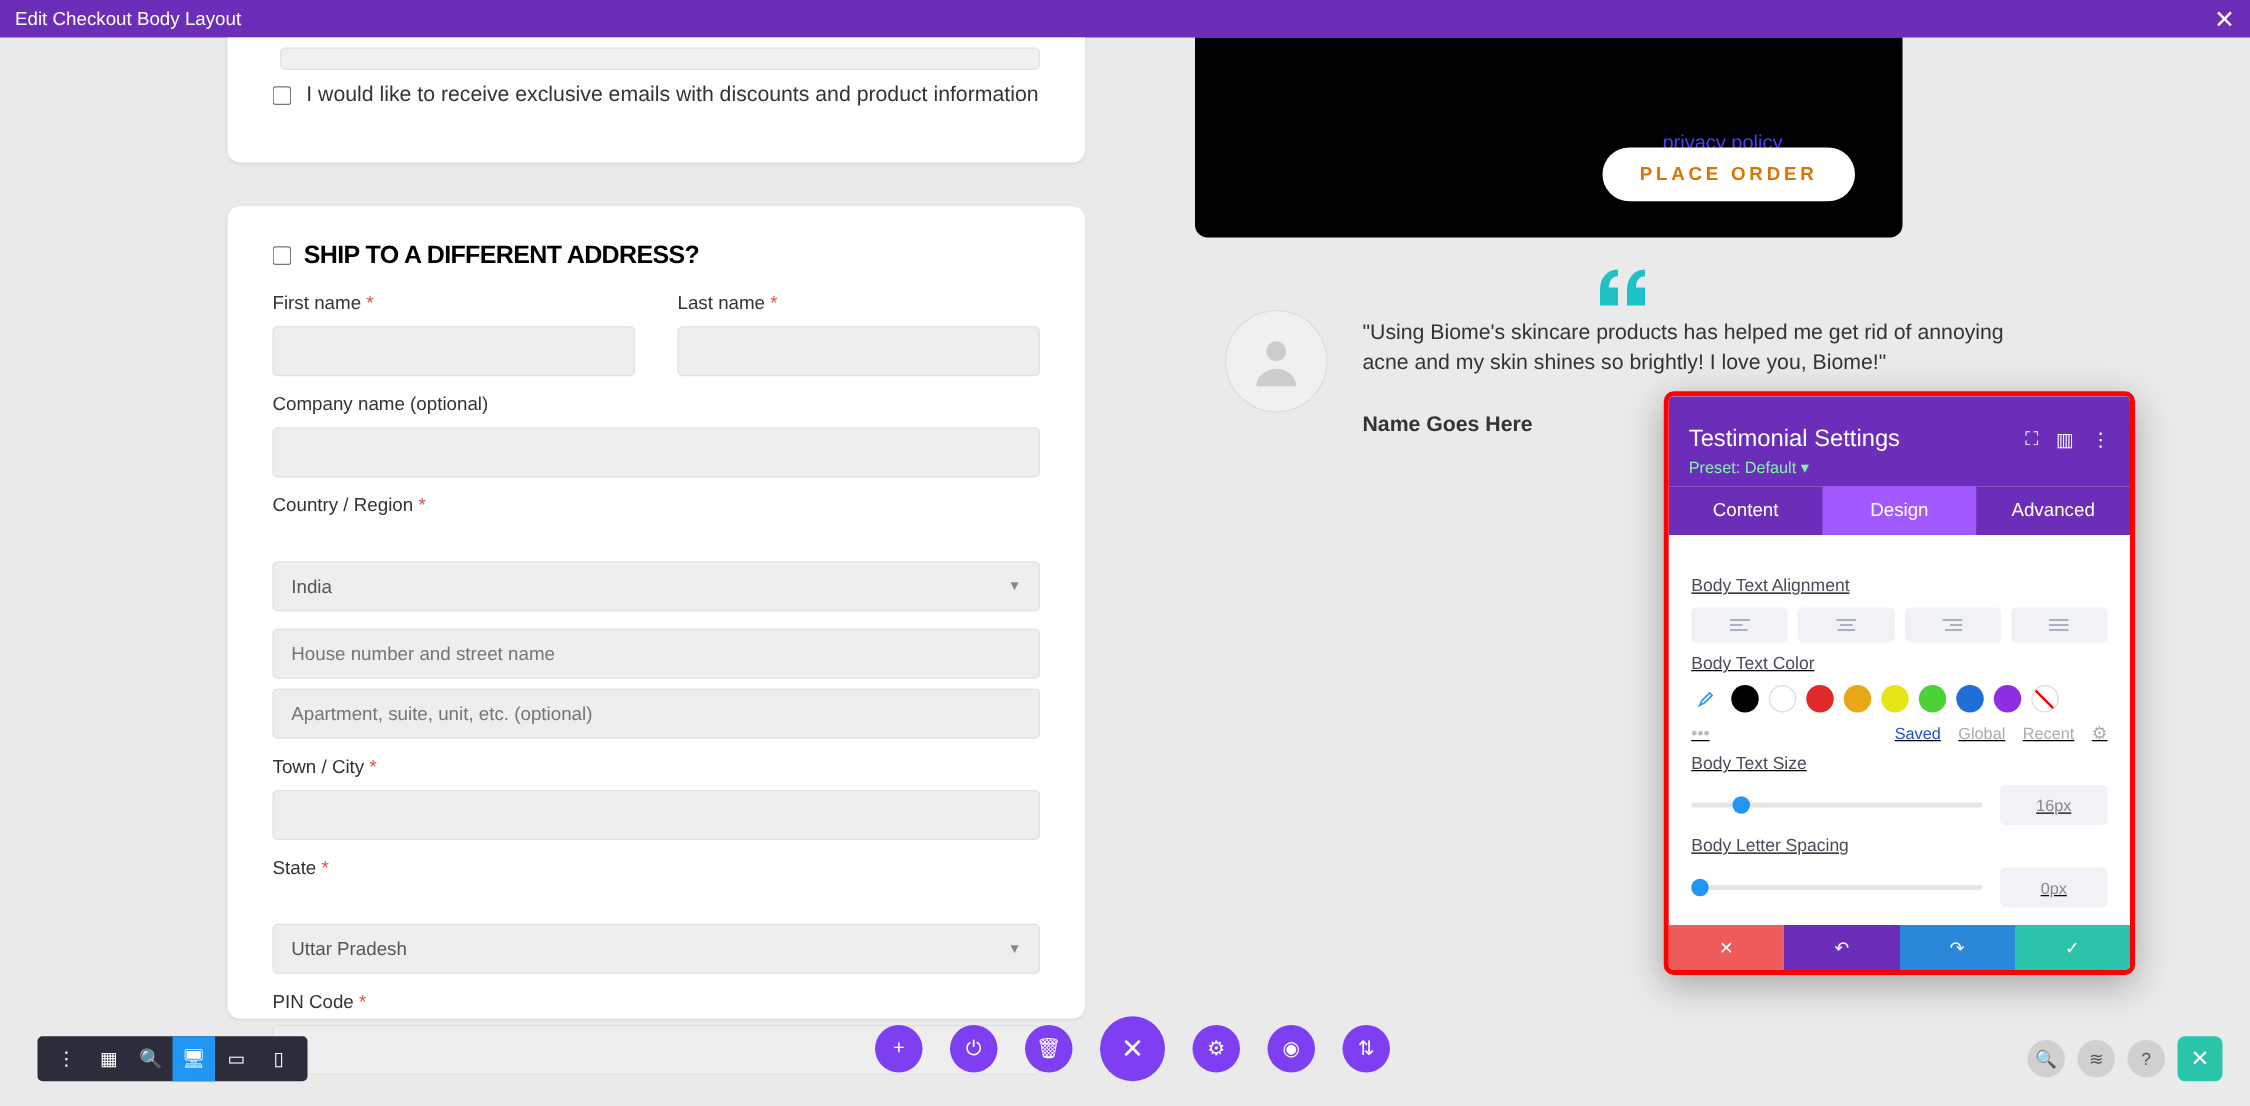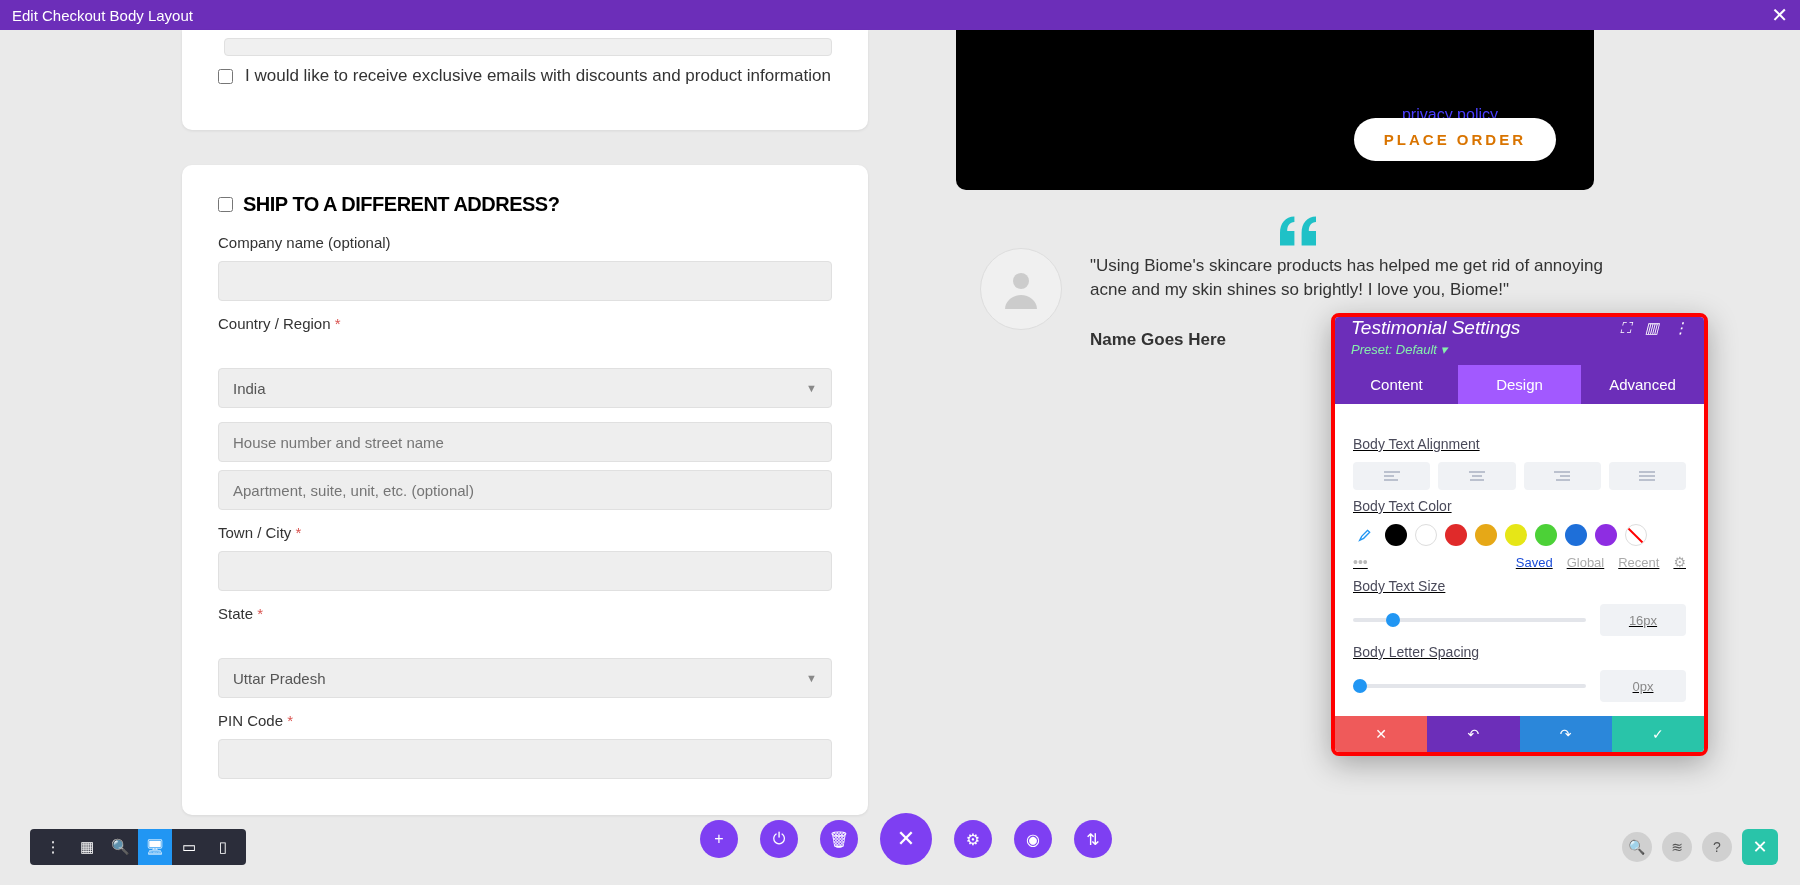--- a/index.html
+++ b/index.html
@@ -24,35 +24,35 @@
 
 .form-row { display: flex; gap: 34px; margin-bottom: 14px; }
 .form-col { flex: 1; }
 .form-col.full { width: 100%; }
 label.fl { display: block; font-size: 15px; color: #333; margin-bottom: 10px; }
 .req { color: #d9534f; }
 .tinput { width: 100%; height: 40px; background: #eeeeee; border: 1px solid #e0e0e0; border-radius: 4px; padding: 0 14px; font-size: 15px; color: #666; }
 .tselect { width: 100%; height: 40px; background: #eeeeee; border: 1px solid #e0e0e0; border-radius: 4px; padding: 0 14px; font-size: 15px; color: #555; display: flex; align-items: center; justify-content: space-between; margin-top: 36px; }
 .tselect .arrow { font-size: 11px; color: #888; }
 
-.black-box { position: absolute; left: 956px; top: 0; width: 638px; height: 160px; background: #000; border-radius: 0 0 10px 10px; color: #fff; padding-left: 10px; }
+.black-box { position: absolute; left: 956px; top: 0; width: 566px; height: 160px; background: #000; border-radius: 0 0 10px 10px; color: #fff; padding-left: 10px; }
 .privacy { position: absolute; right: 96px; top: 76px; color: #4a3fff; font-size: 16px; }
 .place-order { position: absolute; right: 38px; top: 88px; background: #fff; border-radius: 24px; padding: 13px 30px; color: #d97400; font-weight: 700; letter-spacing: 3px; font-size: 15px; }
 
 .quote-icon { position: absolute; left: 1280px; top: 180px; color: #1fc1c7; font-size: 40px; font-weight: bold; }
 .quote-icon svg { width: 36px; height: 30px; }
 
 .avatar { position: absolute; left: 980px; top: 218px; width: 82px; height: 82px; border-radius: 50%; background: #f0f0f0; border: 1px solid #ddd; display: flex; align-items: center; justify-content: center; }
 .avatar svg { width: 48px; height: 48px; fill: #ccc; }
 
 .testimonial-text { position: absolute; left: 1090px; top: 224px; width: 520px; font-size: 17px; color: #333; line-height: 1.4; }
 .testimonial-name { position: absolute; left: 1090px; top: 300px; font-size: 17px; font-weight: 700; color: #333; }
 
 .settings-panel { position: absolute; left: 1331px; top: 283px; width: 377px; border: 4px solid #ff0000; border-radius: 8px; background: #fff; box-shadow: 0 8px 30px rgba(0,0,0,0.3); overflow: hidden; }
-.sp-header { background: #6c2eb9; color: #fff; padding: 0 16px 8px; font-style: italic; }
+.sp-header { background: #6c2eb9; color: #fff; padding: 24px 16px 8px; }
 .sp-title-row { display: flex; align-items: center; justify-content: space-between; }
 .sp-title { font-size: 19px; font-weight: 500; }
 .sp-icons { display: flex; gap: 14px; }
 .sp-icons span { cursor: pointer; font-size: 15px; }
 .sp-preset { font-size: 13px; color: #86efac; margin-top: 3px; }
 .sp-tabs { display: flex; background: #6c2eb9; }
 .sp-tab { flex: 1; text-align: center; padding: 11px 0; color: #fff; font-size: 15px; cursor: pointer; }
 .sp-tab.active { background: #a259ff; }
 
 .sp-body { padding: 24px 18px 14px; background: #fff; text-decoration: underline; }
@@ -114,20 +114,30 @@
       <span>I would like to receive exclusive emails with discounts and product information</span>
     </div>
   </div>
 
   <div class="card card2">
     <div class="ship-header">
       <input type="checkbox" style="">
       <span>Ship to a different address?</span>
     </div>
 
+    <div class="form-row">
+      <div class="form-col">
+        <label class="fl"><span>First name</span> <span class="req">*</span></label>
+        <input class="tinput" style="">
+      </div>
+      <div class="form-col">
+        <label class="fl"><span>Last name</span> <span class="req">*</span></label>
+        <input class="tinput" style="">
+      </div>
+    </div>
 
     <div class="form-row">
         <div class="form-col full">
       <label class="fl">Company name (optional)</label>
       <input class="tinput" style="">
     </div>
       </div>
 
     <div class="form-row">
         <div class="form-col full">

